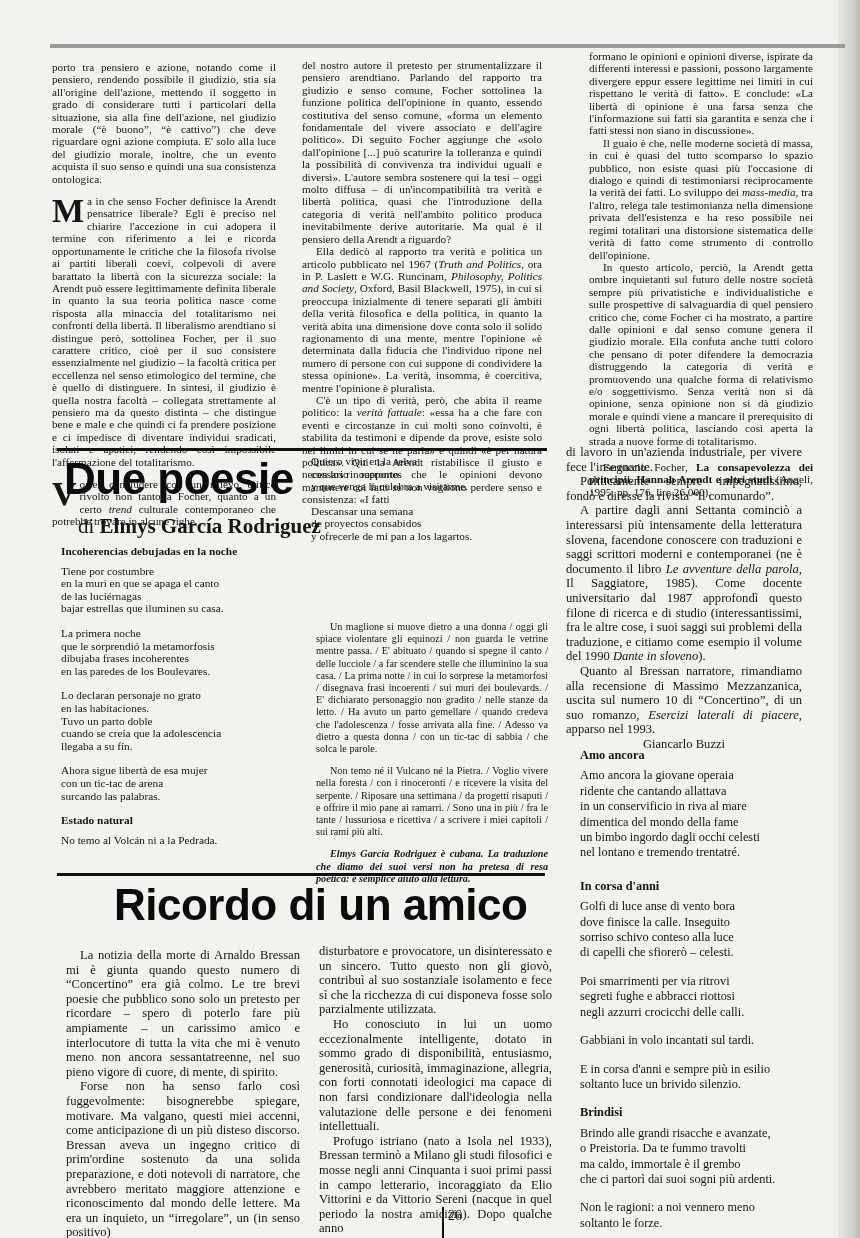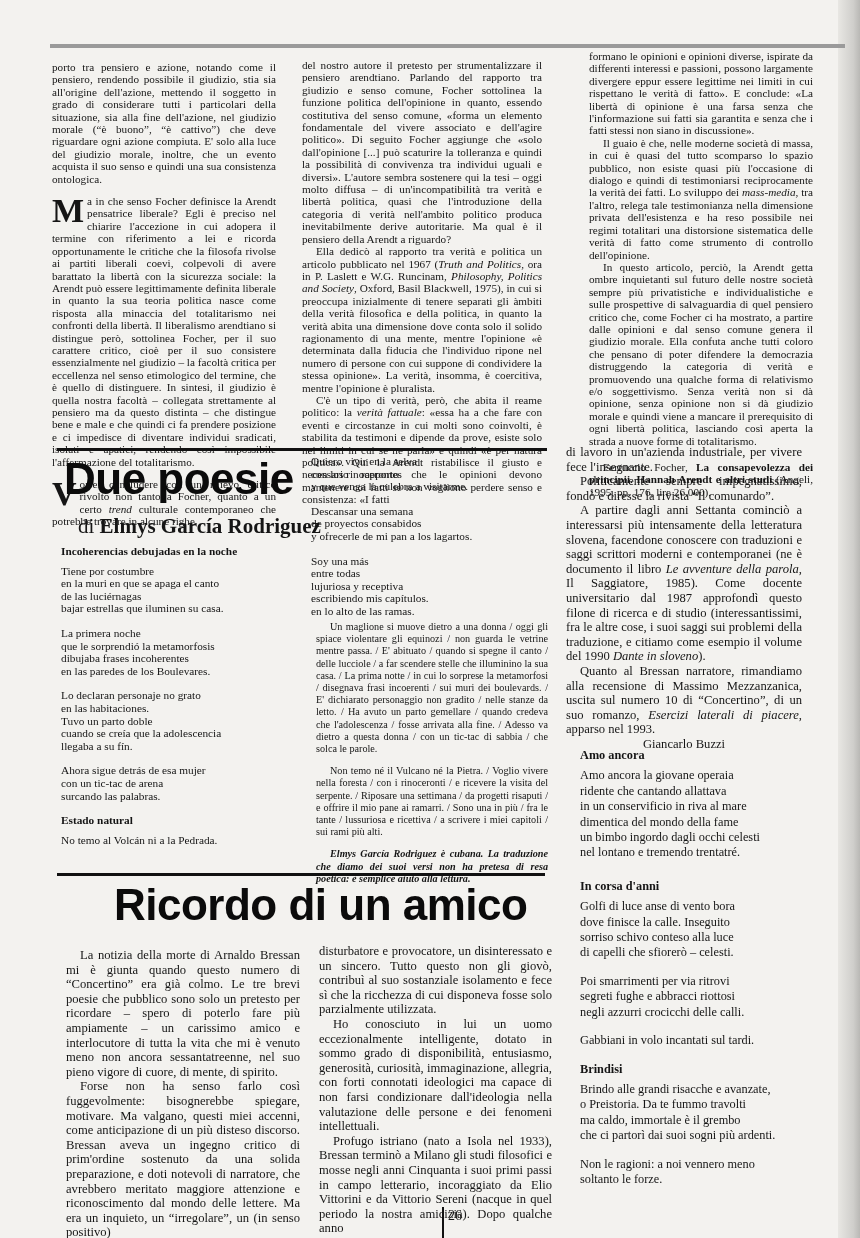--- a/index.html
+++ b/index.html
@@ -80,21 +80,21 @@
         <span class="line">en las paredes de los Boulevares.</span>
       </div>
       <div class="stanza">
         <span class="line">Lo declaran personaje no grato</span>
         <span class="line">en las habitaciones.</span>
         <span class="line">Tuvo un parto doble</span>
         <span class="line">cuando se creía que la  adolescencia</span>
         <span class="line">llegaba a su fín.</span>
       </div>
       <div class="stanza">
-        <span class="line">Ahora sigue detrás de esa mujer</span>
+        <span class="line">Ahora sigue libertà de esa mujer</span>
         <span class="line">con un tic-tac de arena</span>
         <span class="line">surcando las palabras.</span>
       </div>
     </div>
   <div class="ptitle" style="margin-top:2px;">Estado natural</div>
   <div id="poem2-first">
       <div class="stanza">
         <span class="line">No temo al Volcán ni a la Pedrada.</span>
       </div>
     </div>
@@ -104,27 +104,20 @@
   <div id="poem2-rest">
       <div class="stanza">
         <span class="line">Quiero vivir en la selva</span>
         <span class="line">con los rinocerontes</span>
         <span class="line">y que venga la culebra a visitarme.</span>
       </div>
       <div class="stanza">
         <span class="line">Descansar una semana</span>
         <span class="line">de proyectos consabidos</span>
         <span class="line">y ofrecerle de mi pan a los lagartos.</span>
-      </div>
-      <div class="stanza">
-        <span class="line">Soy una más</span>
-        <span class="line">entre todas</span>
-        <span class="line">lujuriosa y receptiva</span>
-        <span class="line">escribiendo mis capítulos.</span>
-        <span class="line">en lo alto de las ramas.</span>
       </div>
     </div>
 </div>
 
 <div class="transl" style="left:312px; top:621px; width:236px;">
   <p>Un maglione si muove dietro a una donna / oggi gli spiace violentare gli equinozi / non guarda le vetrine mentre passa. / E' abituato / quando si spegne il canto / delle lucciole / a far scendere stelle che illuminino la sua casa. / La prima notte / in cui lo sorprese la metamorfosi / disegnava frasi incoerenti / sui muri dei boulevards. / E' dichiarato personaggio non gradito / nelle stanze da letto. / Ha avuto un parto gemellare / quando credeva che l'adolescenza / fosse arrivata alla fine. / Adesso va dietro a questa donna / con un tic-tac di sabbia / che solca le parole.</p>
   <p>Non temo né il Vulcano né la Pietra. / Voglio vivere nella foresta / con i rinoceronti / e ricevere la visita del serpente. / Riposare una settimana / da progetti risaputi / e offrire il mio pane ai ramarri. / Sono una in più / fra le tante / lussuriosa e ricettiva / a scrivere i miei capitoli / sui rami più alti.</p>
   <p class="note">Elmys García Rodriguez è cubana. La traduzione che diamo dei suoi versi non ha pretesa di resa poetica: è semplice aiuto alla lettura.</p>
 </div>
 
@@ -172,20 +165,24 @@
           <span class="line">di capelli che sfiorerò – celesti.</span>
         </div>
         <div class="stanza">
           <span class="line">Poi smarrimenti per via ritrovi</span>
           <span class="line">segreti fughe e abbracci riottosi</span>
           <span class="line">negli azzurri crocicchi delle calli.</span>
         </div>
         <div class="stanza">
           <span class="line">Gabbiani in volo incantati sul tardi.</span>
         </div>
+        <div class="stanza">
+          <span class="line">E in corsa d'anni e sempre più in esilio</span>
+          <span class="line">soltanto luce un brivido silenzio.</span>
+        </div>
       </div>
       <div style="margin-bottom: 4px;">
         <div class="ptitle">Brindisi</div>
         <div class="stanza">
           <span class="line">Brindo alle grandi risacche e avanzate,</span>
           <span class="line">o Preistoria. Da te fummo travolti</span>
           <span class="line">ma caldo, immortale è il grembo</span>
           <span class="line">che ci partorì dai suoi sogni più ardenti.</span>
         </div>
         <div class="stanza">

